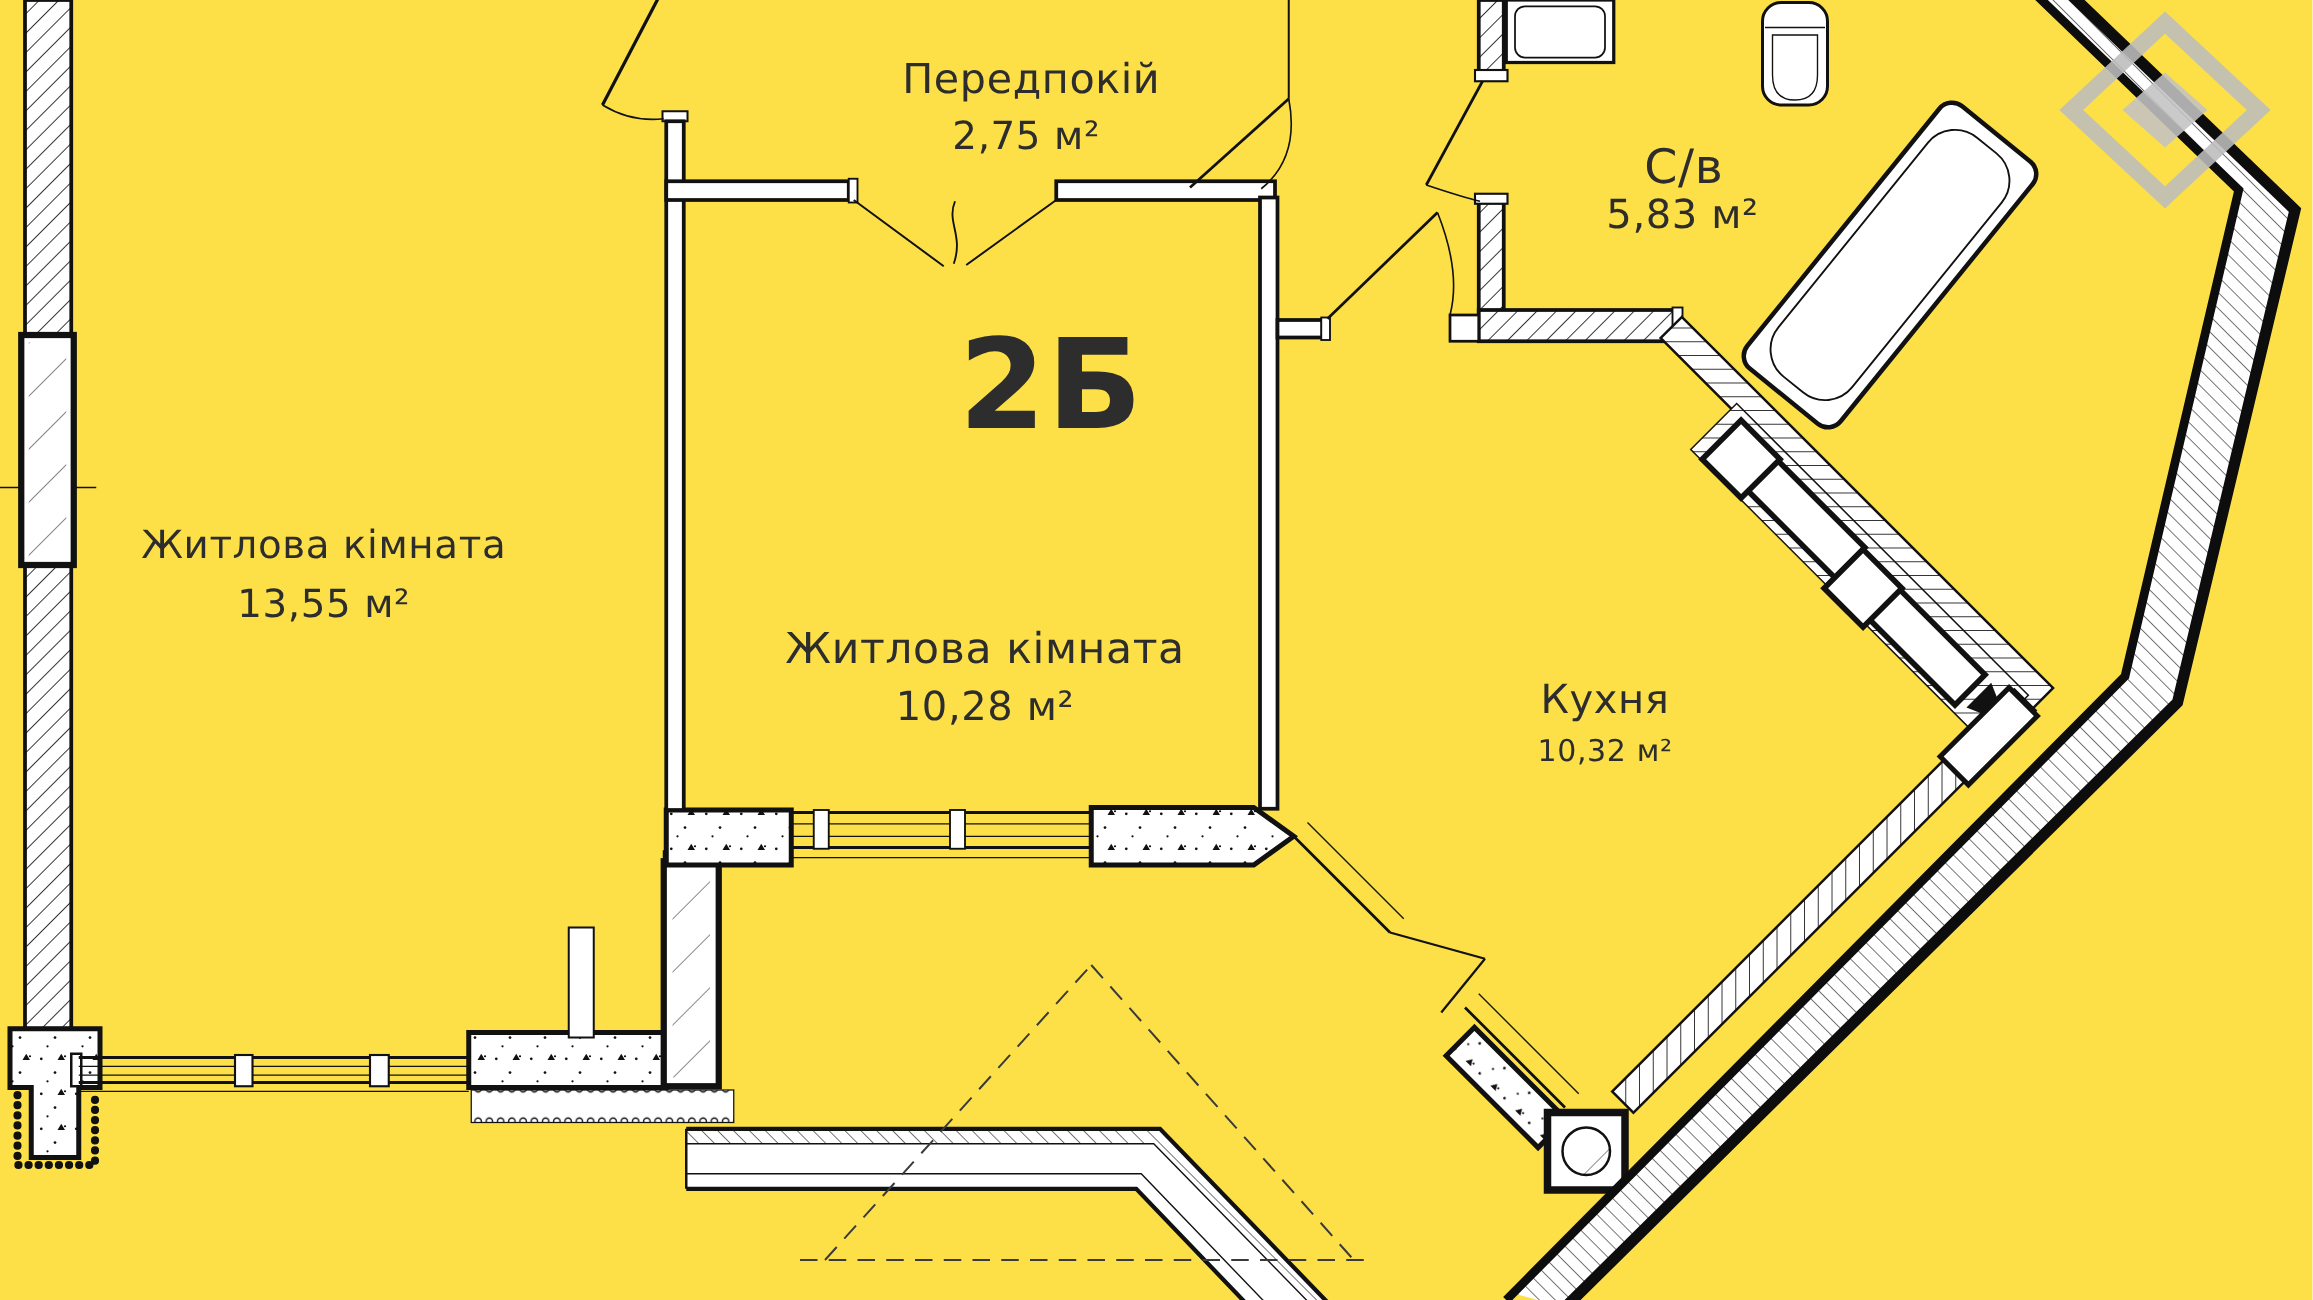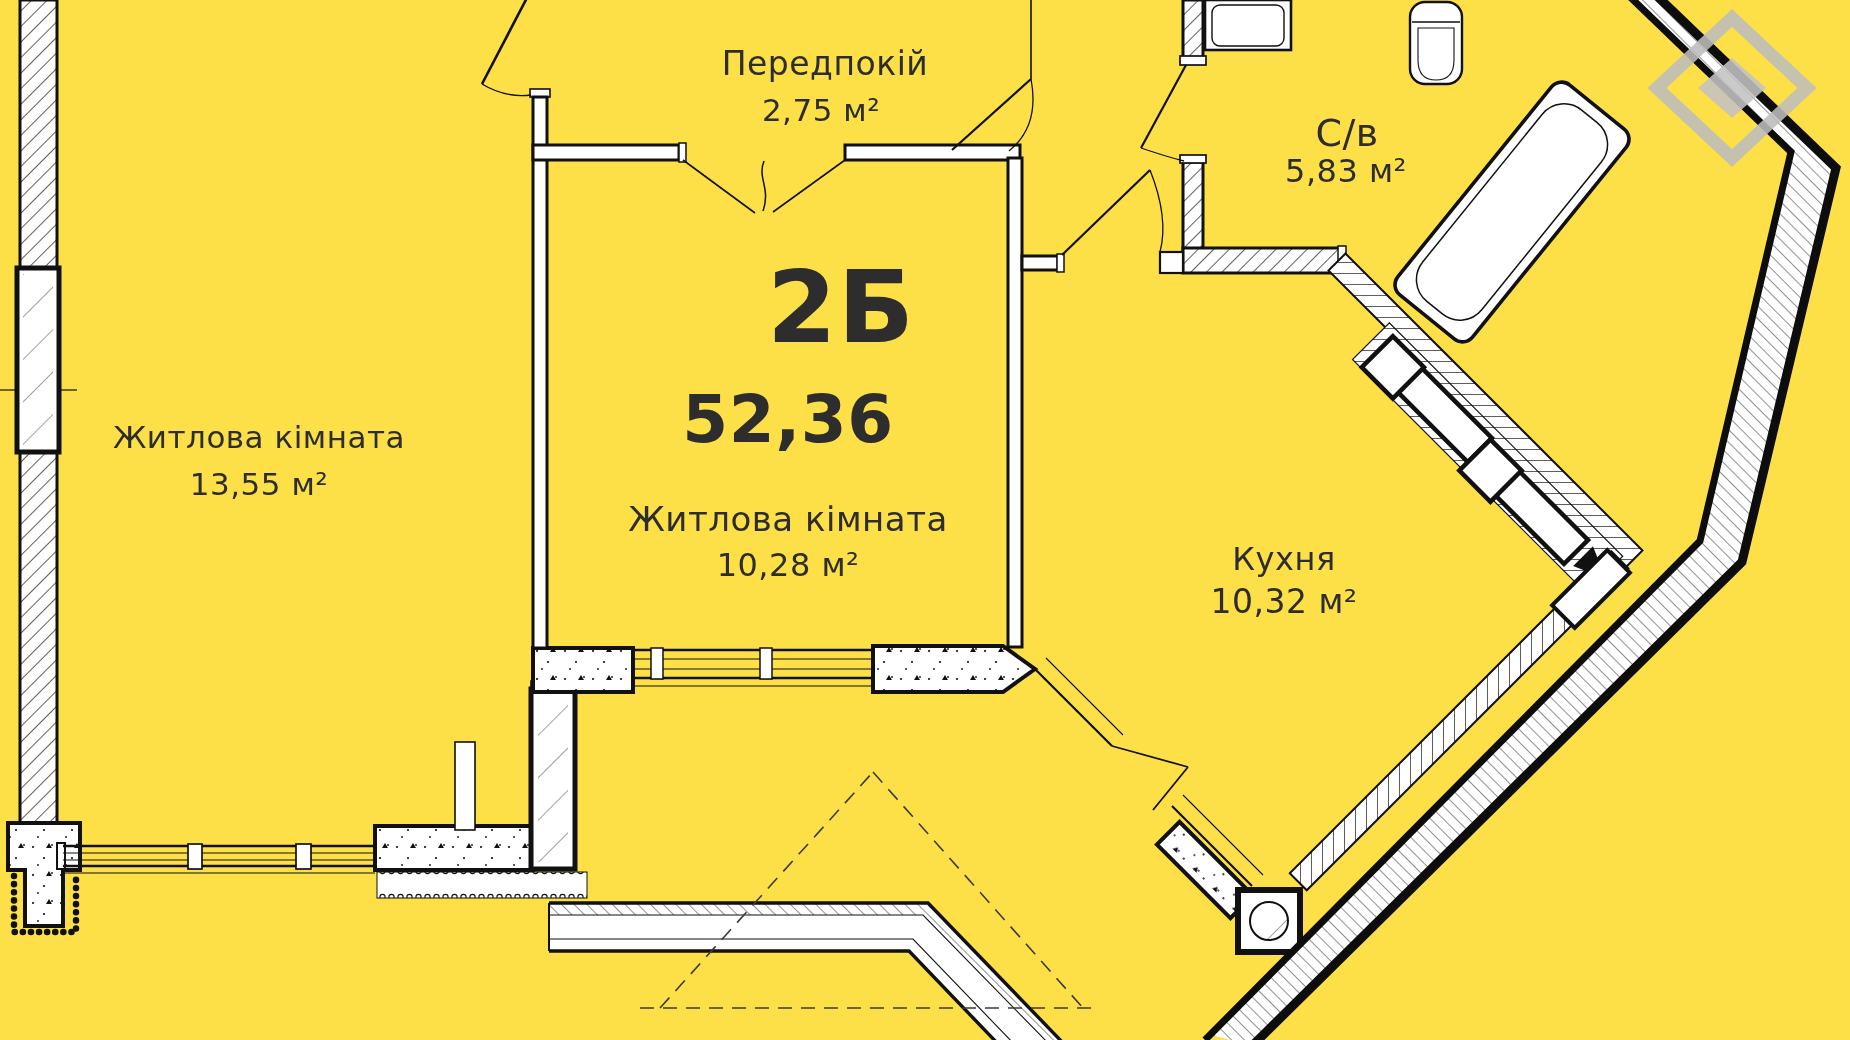--- a/index.html
+++ b/index.html
@@ -203,21 +203,20 @@
 <div class="lbl" style="left:825px;top:63px;font-size:33px;">Передпокій</div>
 <div class="lbl" style="left:821px;top:110px;font-size:31px;">2,75 м²</div>
 
 <div class="lbl" style="left:1347px;top:121px;font-size:38px;margin-top:12px;">С/в</div>
 <div class="lbl" style="left:1346px;top:171px;font-size:32px;">5,83 м²</div>
 
 <div class="lbl" style="left:259px;top:437px;font-size:31px;">Житлова кімната</div>
 <div class="lbl" style="left:259px;top:484px;font-size:31px;">13,55 м²</div>
 
 <div class="lbl b800" style="left:821px;top:308px;font-size:100px;margin-left:20px;">2Б</div>
-<div class="lbl b700" style="left:788px;top:420px;font-size:66px;">52,36</div>
 
 <div class="lbl" style="left:788px;top:519px;font-size:34px;">Житлова кімната</div>
 <div class="lbl" style="left:788px;top:565px;font-size:32px;">10,28 м²</div>
 
 <div class="lbl" style="left:1284px;top:559px;font-size:32px;">Кухня</div>
-<div class="lbl" style="left:1284px;top:601px;font-size:33px;">10,32 м²</div>
+<div class="lbl" style="left:1284px;top:601px;font-size:24px;">10,32 м²</div>
 
 </div>
 
 </body></html>

